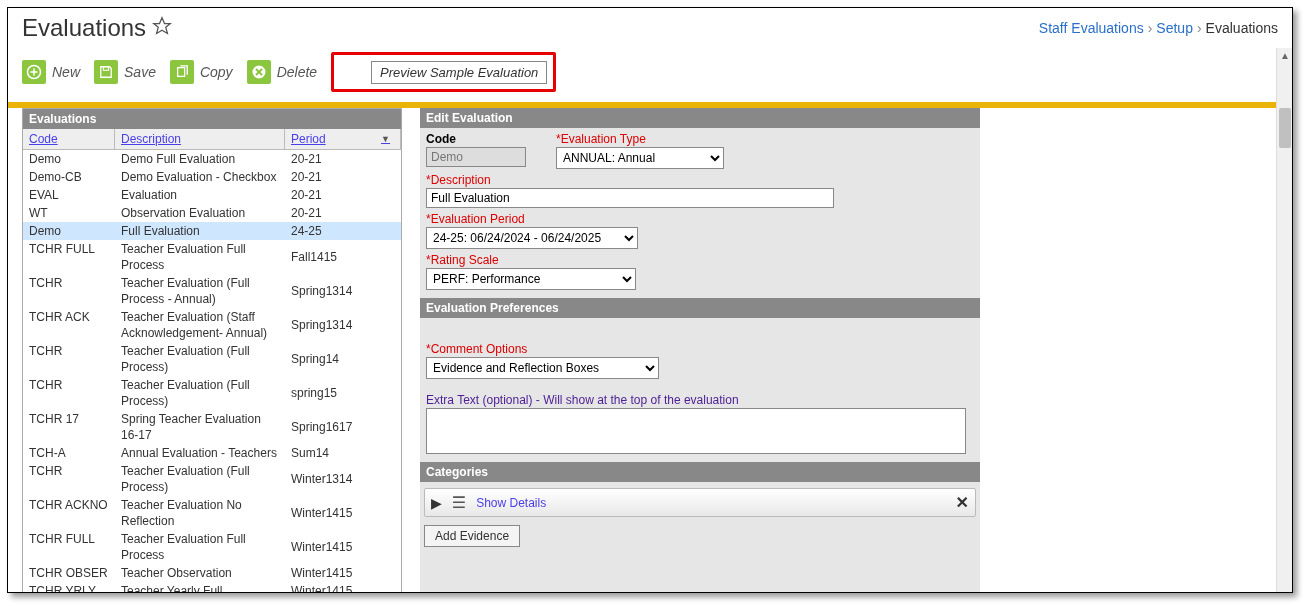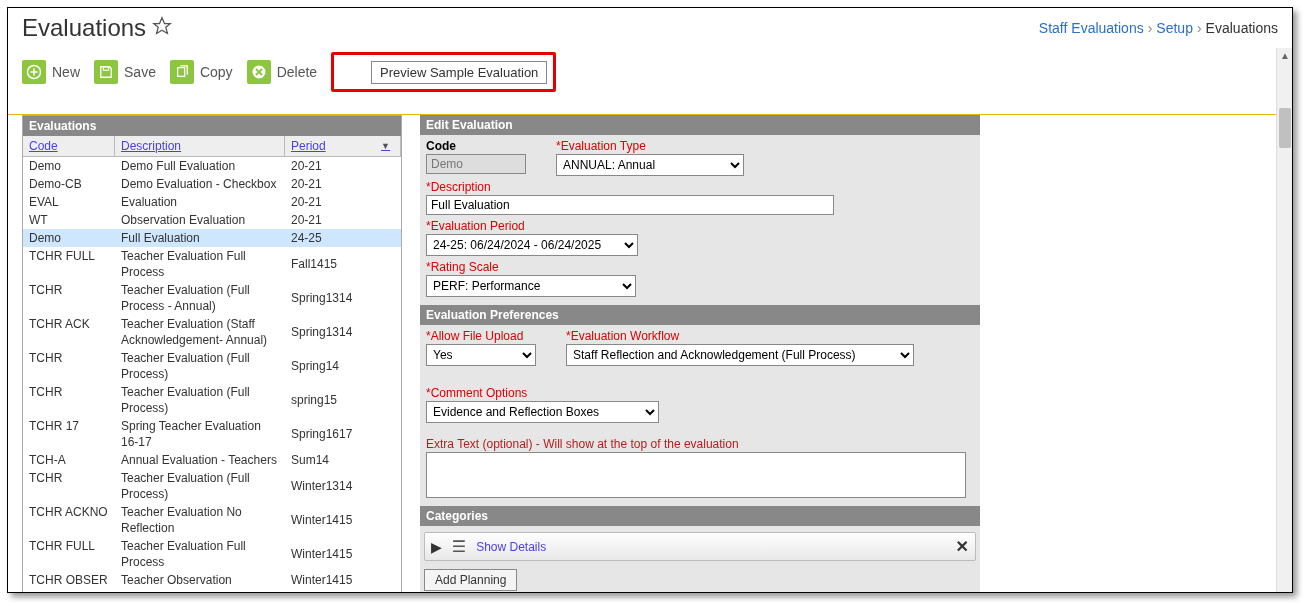--- a/index.html
+++ b/index.html
@@ -42,23 +42,24 @@
     color: #333;
     display: flex;
     gap: 4px;
     align-items: flex-start;
   }
   .breadcrumb a { color: #2a6fc9; cursor: pointer; }
   .breadcrumb .sep { color: #888; }
   .toolbar {
     display: flex;
     gap: 14px;
-    padding: 8px 14px 22px 14px;
-    align-items: center;
-    border-bottom: 1px solid #eab308;
+    padding: 8px 14px 10px 14px;
+    align-items: center;
+    border-bottom: 6px solid #eab308;
+    font-style: italic;
   }
   .tbtn {
     display: flex;
     align-items: center;
     gap: 6px;
     cursor: pointer;
     color: #555;
     font-size: 14px;
   }
   .tbtn .iconbox {
@@ -375,70 +376,60 @@
     <div class="right-panel">
       <div class="panel-head">Edit Evaluation</div>
       <div class="right-sect">
         <div class="field-row">
           <div class="field-col">
             <span class="lbl-blk">Code</span>
             <input type="text" readonly="" style="width: 100px;" value="Demo">
           </div>
           <div class="field-col">
             <span class="lbl-red">*Evaluation Type</span>
-            <select style="width:188px"><option>ANNUAL: Annual</option></select>
+            <select style="width:168px"><option>ANNUAL: Annual</option></select>
           </div>
         </div>
         <div class="field-col">
           <span class="lbl-red">*Description</span>
           <input type="text" class="desc-input" value="Full Evaluation" style="">
         </div>
         <div class="field-col" style="margin-top:4px">
           <span class="lbl-red">*Evaluation Period</span>
           <select style="width:212px"><option>24-25: 06/24/2024 - 06/24/2025</option></select>
         </div>
         <div class="field-col" style="margin-top:4px">
           <span class="lbl-red">*Rating Scale</span>
           <select style="width:210px"><option>PERF: Performance</option></select>
         </div>
       </div>
 
       <div class="panel-head">Evaluation Preferences</div>
       <div class="right-sect">
-        <div class="field-row">
-          <div class="field-col">
-            <span class="lbl-red">*Allow File Upload</span>
-            <select style="width:110px"><option>Yes</option></select>
-          </div>
-          <div class="field-col">
-            <span class="lbl-red">*Evaluation Workflow</span>
-            <select style="width:348px"><option>Staff Reflection and Acknowledgement (Full Process)</option></select>
-          </div>
-        </div>
         <div class="field-col" style="margin-top:20px">
           <span class="lbl-red">*Comment Options</span>
           <select style="width:233px"><option>Evidence and Reflection Boxes</option></select>
         </div>
         <div class="field-col" style="margin-top:14px">
-          <span style="color:#b91c1c">Extra Text (optional) - Will show at the top of the evaluation</span>
+          <span style="color:#4c1d95">Extra Text (optional) - Will show at the top of the evaluation</span>
           <textarea class="extra-text" style=""></textarea>
         </div>
       </div>
 
       <div class="panel-head">Categories</div>
       <div>
         <div class="cat-row">
           <span class="expand">▶</span>
           <span class="drag">☰</span>
           <div class="cat-main">
             <div class="show-details">Show Details</div>
           </div>
           <span class="xbtn">✕</span>
         </div>
-        <span class="add-cat-btn">Add Planning</span>
+        <span class="add-cat-btn">Add Evidence</span>
       </div>
     </div>
 
   </div>
 
   <div class="scrollbar">
     <span class="arrow up">▲</span>
     <div class="thumb"></div>
   </div>
 </div>

